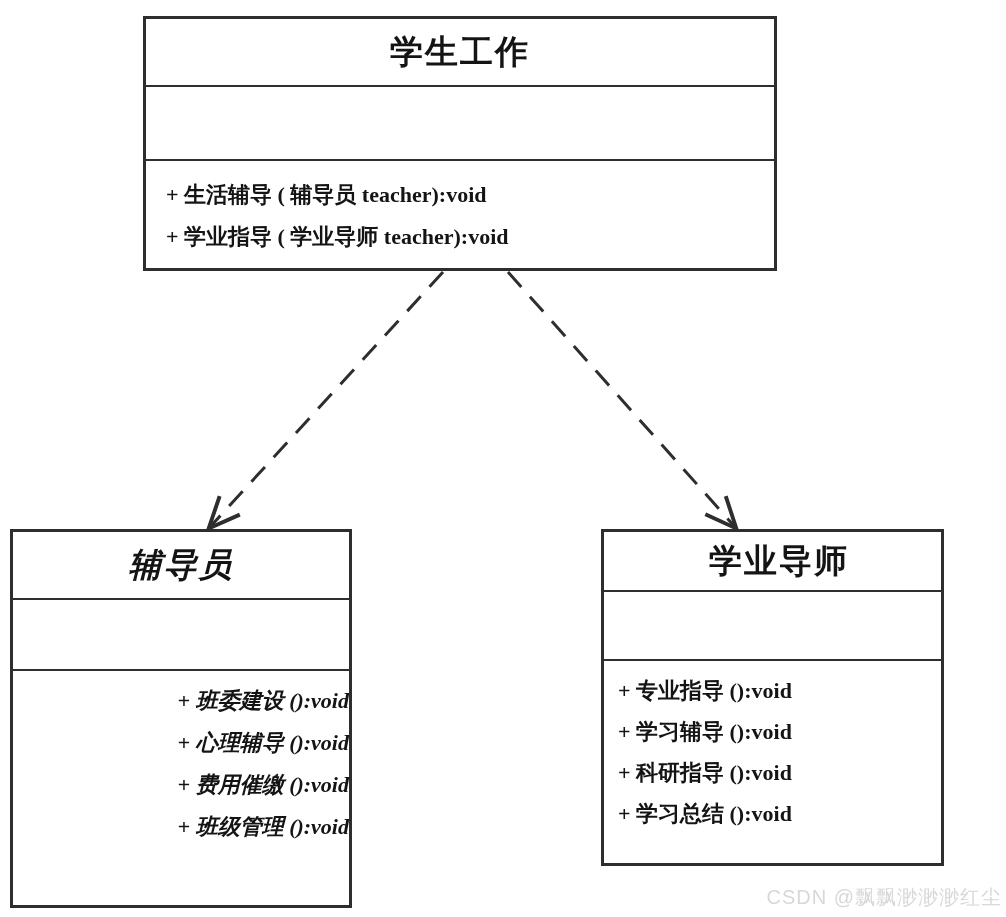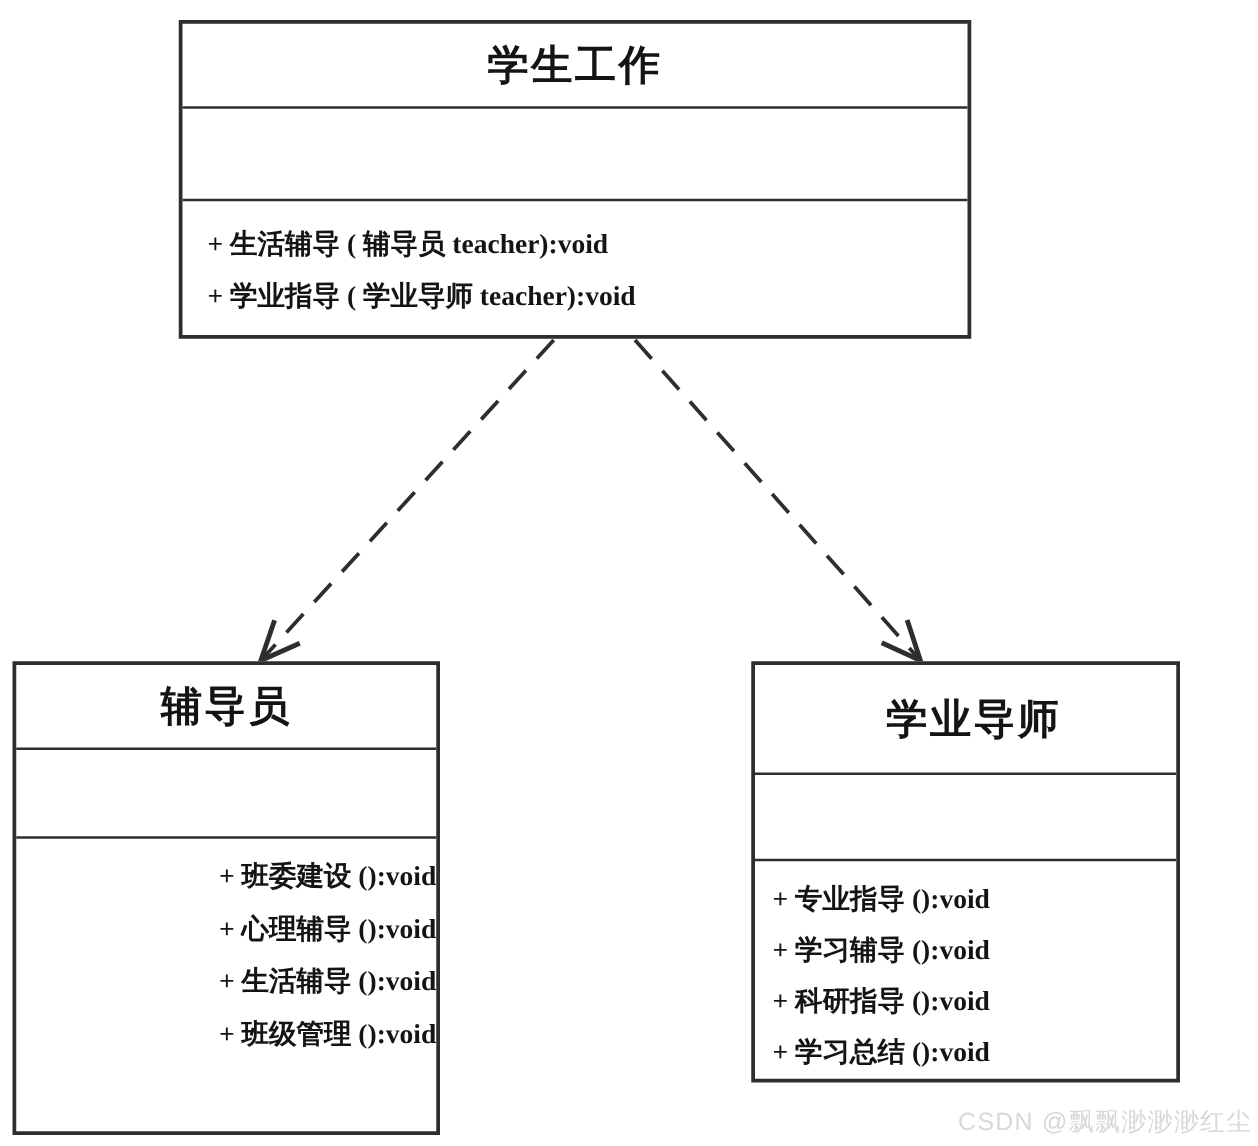--- a/index.html
+++ b/index.html
@@ -52,27 +52,27 @@
     font-weight: 600;
     white-space: nowrap;
   }
   .uml-class .methods .m { line-height: 42px; }
 
   .class-top    { left: 143px; top: 16px;  width: 634px; height: 255px; }
   .class-top .title   { height: 68px; }
   .class-top .attrs   { height: 74px; }
   .class-top .methods { padding: 13px 0 0 20px; }
 
-  .class-left   { left: 10px;  top: 529px; width: 342px; height: 379px; }
+  .class-left   { left: 10px;  top: 529px; width: 342px; height: 379px; font-style: italic; }
   .class-left .title   { height: 68px; }
   .class-left .attrs   { height: 71px; }
   .class-left .methods { padding: 9px 0 0 14px; text-align: right; }
 
   .class-right  { left: 601px; top: 529px; width: 343px; height: 337px; }
-  .class-right .title   { height: 88px; padding-left: 13px; }
+  .class-right .title   { height: 60px; padding-left: 13px; }
   .class-right .attrs   { height: 69px; }
   .class-right .methods { padding: 9px 16px 0 14px; }
   .class-right .methods .m { line-height: 41px; }
 
   .watermark {
     position: absolute;
     right: 4px;
     top: 884px;
     z-index: 3;
     font-family: "Liberation Sans", "DejaVu Sans", sans-serif;
@@ -104,21 +104,21 @@
       <div class="m">+ 学业指导 ( 学业导师 teacher):void</div>
     </div>
   </div>
 
   <div class="uml-class class-left">
     <div class="title">辅导员</div>
     <div class="attrs"></div>
     <div class="methods">
       <div class="m">+ 班委建设 ():void</div>
       <div class="m">+ 心理辅导 ():void</div>
-      <div class="m">+ 生活辅导 ():void</div>
+      <div class="m">+ 费用催缴 ():void</div>
       <div class="m">+ 班级管理 ():void</div>
     </div>
   </div>
 
   <div class="uml-class class-right">
     <div class="title">学业导师</div>
     <div class="attrs"></div>
     <div class="methods">
       <div class="m">+ 专业指导 ():void</div>
       <div class="m">+ 学习辅导 ():void</div>

